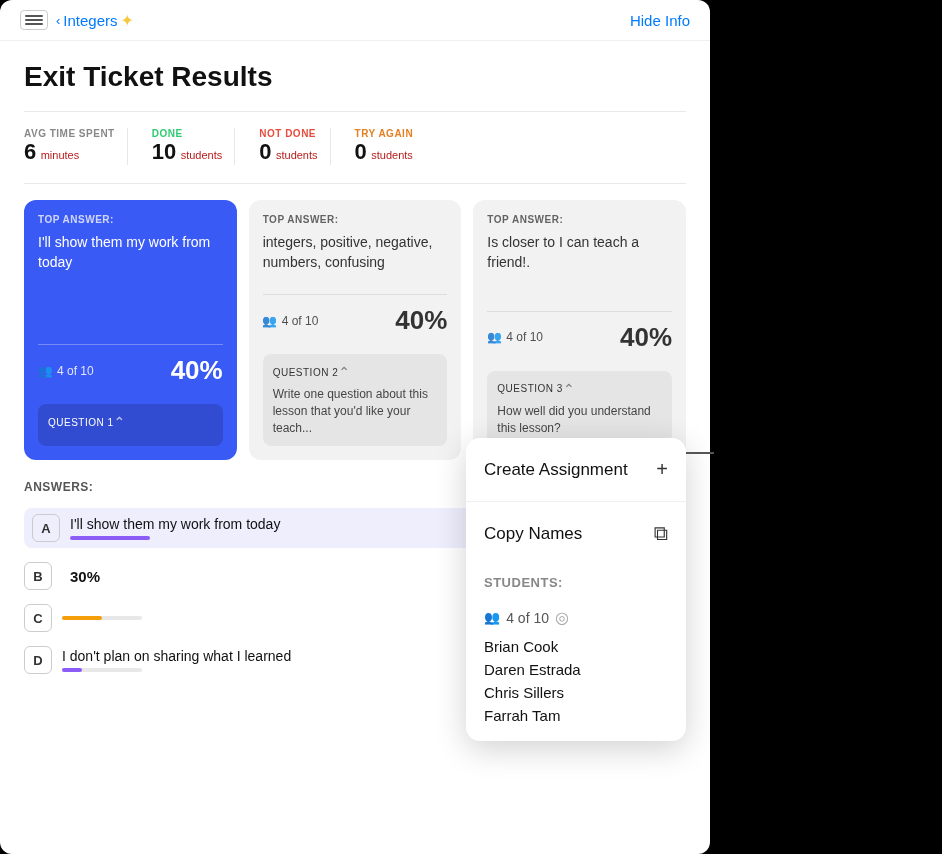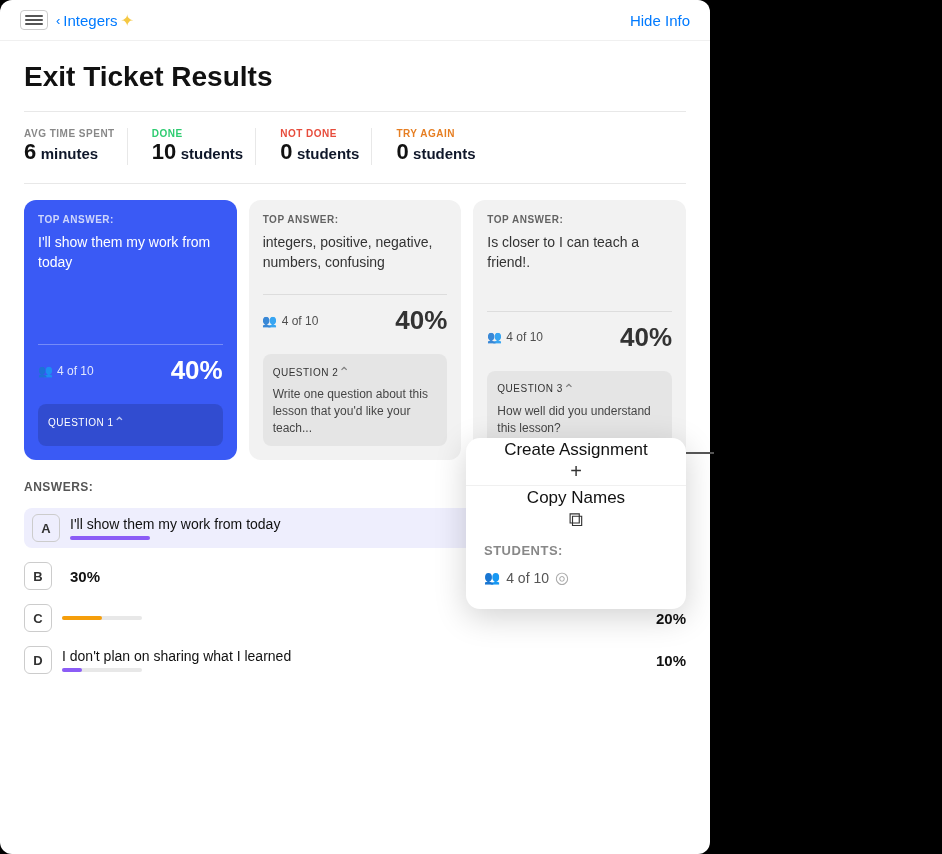--- a/index.html
+++ b/index.html
@@ -79,21 +79,21 @@
     .stat-item:last-child { border-right: none; }
     .stat-label {
       font-size: 10px; font-weight: 600; color: #888; letter-spacing: 0.5px; text-transform: uppercase;
     }
     .stat-label.green { color: #2ecc71; }
     .stat-label.red { color: #e74c3c; }
     .stat-label.orange { color: #e67e22; }
     .stat-value {
       font-size: 22px; font-weight: 700; color: #111; line-height: 1.2;
     }
-    .stat-unit { font-size: 15px; font-weight: 700; color: #0f172a; }
+    .stat-unit { font-size: 11px; font-weight: 400; color: #b91c1c; }
     .questions-row {
       display: flex; gap: 12px; margin-bottom: 20px; align-items: flex-start;
     }
     .question-card {
       flex: 1; border-radius: 12px; padding: 14px;
       min-height: 260px; display: flex; flex-direction: column;
       position: relative; overflow: visible;
     }
     .question-card.active { background: #3A5AF5; color: #fff; }
     .question-card.inactive { background: #f2f2f2; color: #333; }
@@ -156,43 +156,42 @@
       left: 466px; top: 438px;
       width: 220px;
       background: #fff;
       border-radius: 14px;
       box-shadow: 0 8px 32px rgba(0,0,0,0.18);
       z-index: 100;
       overflow: visible;
     }
     .popup-item {
       display: flex; align-items: center; justify-content: space-between;
-      padding: 2px 18px;
+      padding: 20px 18px;
       cursor: pointer;
-      flex-direction: column;
     }
     .popup-item:first-child { border-bottom: 1px solid #f0f0f0; }
     .popup-item-label {
       font-size: 17px; font-weight: 500; color: #111;
     }
     .popup-item-icon {
       font-size: 20px; color: #333;
     }
     .popup-arrow {
       position: absolute;
       right: -28px; top: 14px;
       width: 28px; height: 2px;
       background: #555;
     }
     .students-section {
       padding: 0 18px 14px 18px;
     }
     .students-label {
       font-size: 13px; font-weight: 700; color: #888; letter-spacing: 0.5px;
-      text-transform: uppercase; margin-bottom: 10px; padding-top: 10px;
+      text-transform: uppercase; margin-bottom: 18px; padding-top: 10px;
     }
     .students-count-row {
       display: flex; align-items: center; gap: 6px;
       font-size: 14px; color: #555; margin-bottom: 8px;
     }
     .students-list { list-style: none; }
     .students-list li {
       font-size: 15px; color: #111; padding: 3px 0;
     }
     .people-icon { font-size: 13px; color: #888; }
@@ -359,15 +358,21 @@
     <span class="popup-item-label">Copy Names</span>
     <span class="popup-item-icon">⧉</span>
   </div>
   <div class="students-section">
     <div class="students-label">STUDENTS:</div>
     <div class="students-count-row">
       <span class="people-icon">👥</span>
       <span>4 of 10</span>
       <span class="circle-check">◎</span>
     </div>
+    <ul class="students-list">
+      <li>Brian Cook</li>
+      <li>Daren Estrada</li>
+      <li>Chris Sillers</li>
+      <li>Farrah Tam</li>
+    </ul>
   </div>
   <div class="popup-arrow"></div>
 </div>
 
 </body></html>

